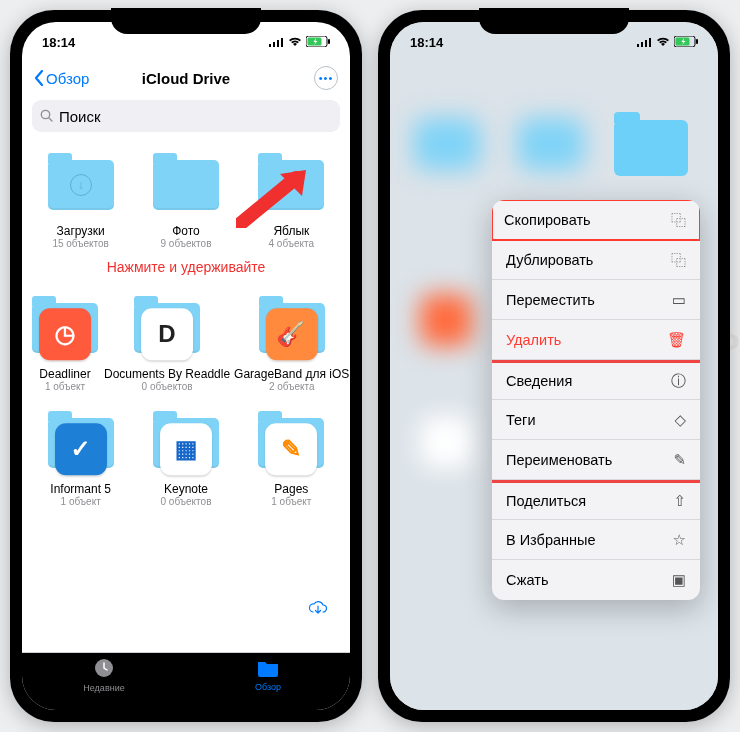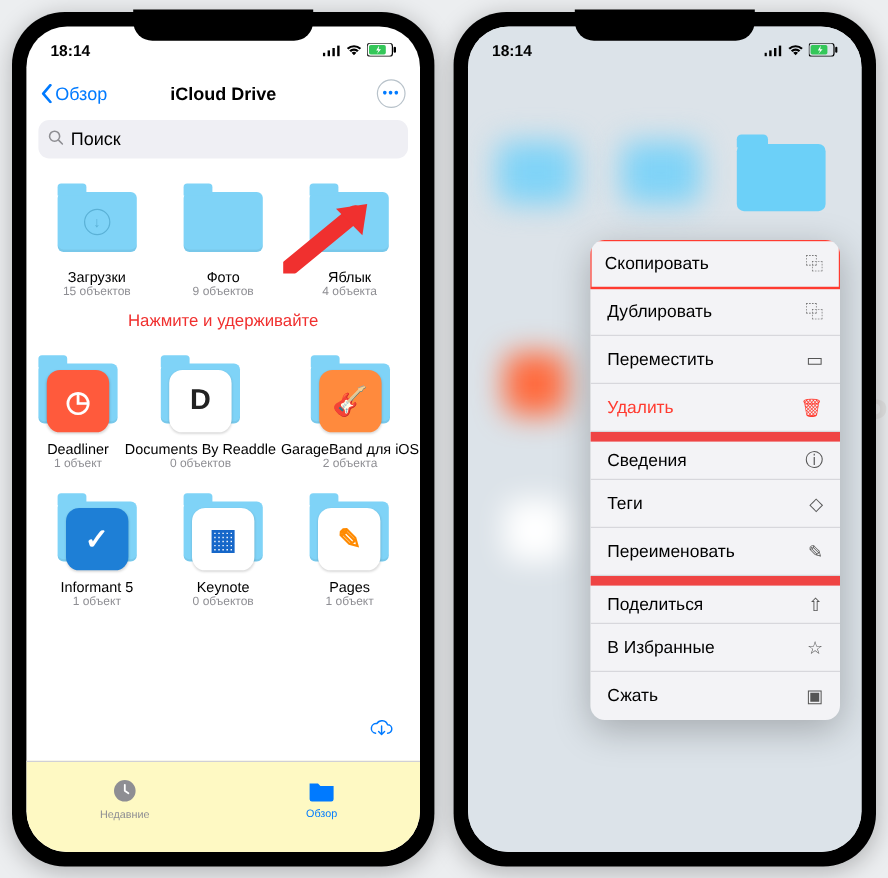--- a/index.html
+++ b/index.html
@@ -19,40 +19,40 @@
   .grid { display:grid; grid-template-columns:repeat(3,1fr); gap:2px 0; padding:2px 6px; }
   .item { text-align:center; padding:6px 2px; position:relative; }
   .item .icn { width:70px; height:70px; margin:0 auto 4px; display:flex; align-items:center; justify-content:center; position:relative; }
   .folder { width:66px; height:50px; background:#7fd3f7; border-radius:5px; position:relative; box-shadow:inset 0 -2px 0 rgba(0,0,0,.05); }
   .folder:before { content:""; position:absolute; top:-7px; left:0; width:24px; height:10px; background:#7fd3f7; border-radius:3px 3px 0 0; }
   .folder.dl:after { content:"↓"; position:absolute; top:50%; left:50%; transform:translate(-50%,-50%); width:20px; height:20px; border:1.5px solid #5bb1d6; border-radius:50%; display:flex; align-items:center; justify-content:center; font-size:12px; color:#5bb1d6; }
   .appicon { width:52px; height:52px; border-radius:11px; position:absolute; left:50%; top:50%; transform:translate(-50%,-38%); box-shadow:0 1px 2px rgba(0,0,0,.15); display:flex; align-items:center; justify-content:center; font-size:24px; color:#fff; font-weight:bold; }
   .item .lbl { font-size:12px; color:#000; display:block; white-space:nowrap; overflow:hidden; text-overflow:ellipsis; }
   .item .sub { font-size:10px; color:#8e8e93; display:block; }
   .instruction { text-align:center; color:#f0302f; font-size:14px; padding:2px 0 10px; }
-  .tabbar { position:absolute; bottom:0; left:0; right:0; height:76px; border-top:.5px solid #d0d0d6; background:#fef9c3; display:flex; padding-bottom:14px; }
+  .tabbar { position:absolute; bottom:0; left:0; right:0; height:58px; border-top:.5px solid #d0d0d6; background:#000000; display:flex; padding-bottom:14px; }
   .tab { flex:1; display:flex; flex-direction:column; align-items:center; justify-content:center; font-size:9px; gap:2px; }
   .tab.active { color:#007aff; }
   .tab.inactive { color:#8e8e93; }
   
   .blurbg { position:absolute; inset:0; background:#dce3e9; filter:blur(0px); overflow:hidden; }
   .blurblob { position:absolute; border-radius:10px; filter:blur(12px); }
   .b1 { width:66px; height:52px; background:#7fd3f7; top:96px; left:24px; }
   .b2 { width:66px; height:52px; background:#7fd3f7; top:96px; left:128px; }
   .b4 { width:52px; height:52px; background:#ff6a3d; top:272px; left:30px; border-radius:12px; }
   .b5 { width:52px; height:52px; background:#fff; top:272px; left:134px; border-radius:12px; }
   .b6 { width:52px; height:52px; background:#fff; top:394px; left:134px; border-radius:12px; }
   .b7 { width:52px; height:52px; background:#fff; top:394px; left:30px; border-radius:12px; }
   .previewfolder { position:absolute; top:98px; right:30px; width:74px; height:56px; background:#6cd0f8; border-radius:6px; }
   .previewfolder:before { content:""; position:absolute; top:-8px; left:0; width:26px; height:11px; background:#6cd0f8; border-radius:4px 4px 0 0; }
   .ctxmenu { position:absolute; top:178px; right:18px; width:208px; background:#f3f3f6; border-radius:12px; overflow:hidden; box-shadow:0 8px 30px rgba(0,0,0,.25); }
   .ctxitem { height:40px; display:flex; align-items:center; justify-content:space-between; padding:0 14px; font-size:14.5px; border-bottom:.5px solid #d7d7dc; }
   .ctxitem:last-child { border-bottom:none; }
   .ctxitem.destructive { color:#ff3b30;gap:40px; }
-  .ctxitem.sep { border-top:8px solid #ef4444; }
+  .ctxitem.sep { border-top:3px solid #ef4444; }
   .ctxitem.highlight { outline:2px solid #ff3b30; outline-offset:-1px;padding-left:12px; }
   .ctxitem .mi { font-size:15px; color:#555; }
   .ctxitem.destructive .mi { color:#ff3b30; }
   .arrow { position:absolute; top:146px; left:214px; z-index:40; transform:rotate(0deg); }
   .cloud { position:absolute; bottom:90px; right:22px; font-size:16px; color:#007aff; }
   .watermark { position:absolute; top:300px; right:-10px; font-size:54px; color:#e3e3e3; font-weight:300; z-index:0; letter-spacing:-2px; }
 </style>
 </head>
 <body>
 

